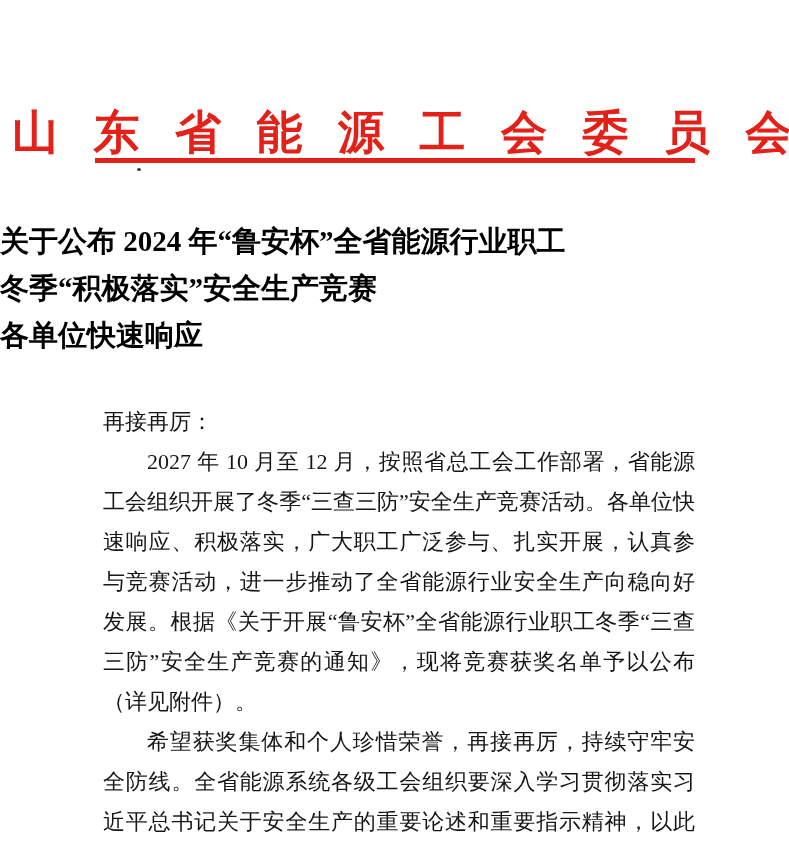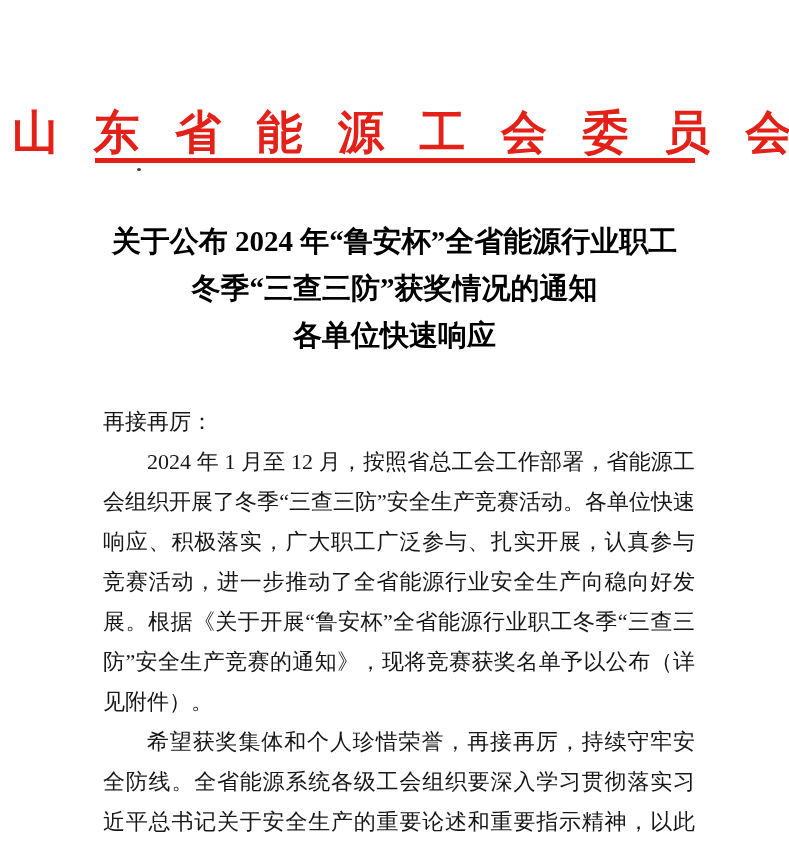--- a/index.html
+++ b/index.html
@@ -45,21 +45,21 @@
     height: 3px;
     background: #3c3c3c;
     border-radius: 50%;
   }
   
   .doc-title {
     position: absolute;
     top: 218px;
     left: 0;
     width: 100%;
-    text-align: center;
+    text-align: left;
     font-weight: bold;
     color: #000000;
     font-size: 29px;
     line-height: 47px;
   }
   
   .doc-body {
     position: absolute;
     top: 402px;
     left: 103px;
@@ -82,23 +82,23 @@
 <div class="page">
 
   <div class="org-header" style="color: rgb(227, 33, 25);">山 东 省 能 源 工 会 委 员 会</div>
 
   <div class="red-rule" style="background: rgb(227, 33, 25);"></div>
 
   <div class="artifact-dot"></div>
 
   <div class="doc-title">
     <div>关于公布 2024 年“鲁安杯”全省能源行业职工</div>
-    <div>冬季“三查三防”获奖情况的通知</div>
+    <div>冬季“积极落实”安全生产竞赛</div>
     <div>各单位快速响应</div>
   </div>
 
   <div class="doc-body">
     <p class="salutation">再接再厉：</p>
-    <p class="para">2024 年 1 月至 12 月，按照省总工会工作部署，省能源工会组织开展了冬季“三查三防”安全生产竞赛活动。各单位快速响应、积极落实，广大职工广泛参与、扎实开展，认真参与竞赛活动，进一步推动了全省能源行业安全生产向稳向好发展。根据《关于开展“鲁安杯”全省能源行业职工冬季“三查三防”安全生产竞赛的通知》，现将竞赛获奖名单予以公布（详见附件）。</p>
+    <p class="para">2027 年 10 月至 12 月，按照省总工会工作部署，省能源工会组织开展了冬季“三查三防”安全生产竞赛活动。各单位快速响应、积极落实，广大职工广泛参与、扎实开展，认真参与竞赛活动，进一步推动了全省能源行业安全生产向稳向好发展。根据《关于开展“鲁安杯”全省能源行业职工冬季“三查三防”安全生产竞赛的通知》，现将竞赛获奖名单予以公布（详见附件）。</p>
     <p class="para">希望获奖集体和个人珍惜荣誉，再接再厉，持续守牢安全防线。全省能源系统各级工会组织要深入学习贯彻落实习近平总书记关于安全生产的重要论述和重要指示精神，以此次安全竞赛为契机，进一步树牢安全生产理念，充分调动职工群众安全生产积</p>
   </div>
 
 </div>
 
 </body></html>

